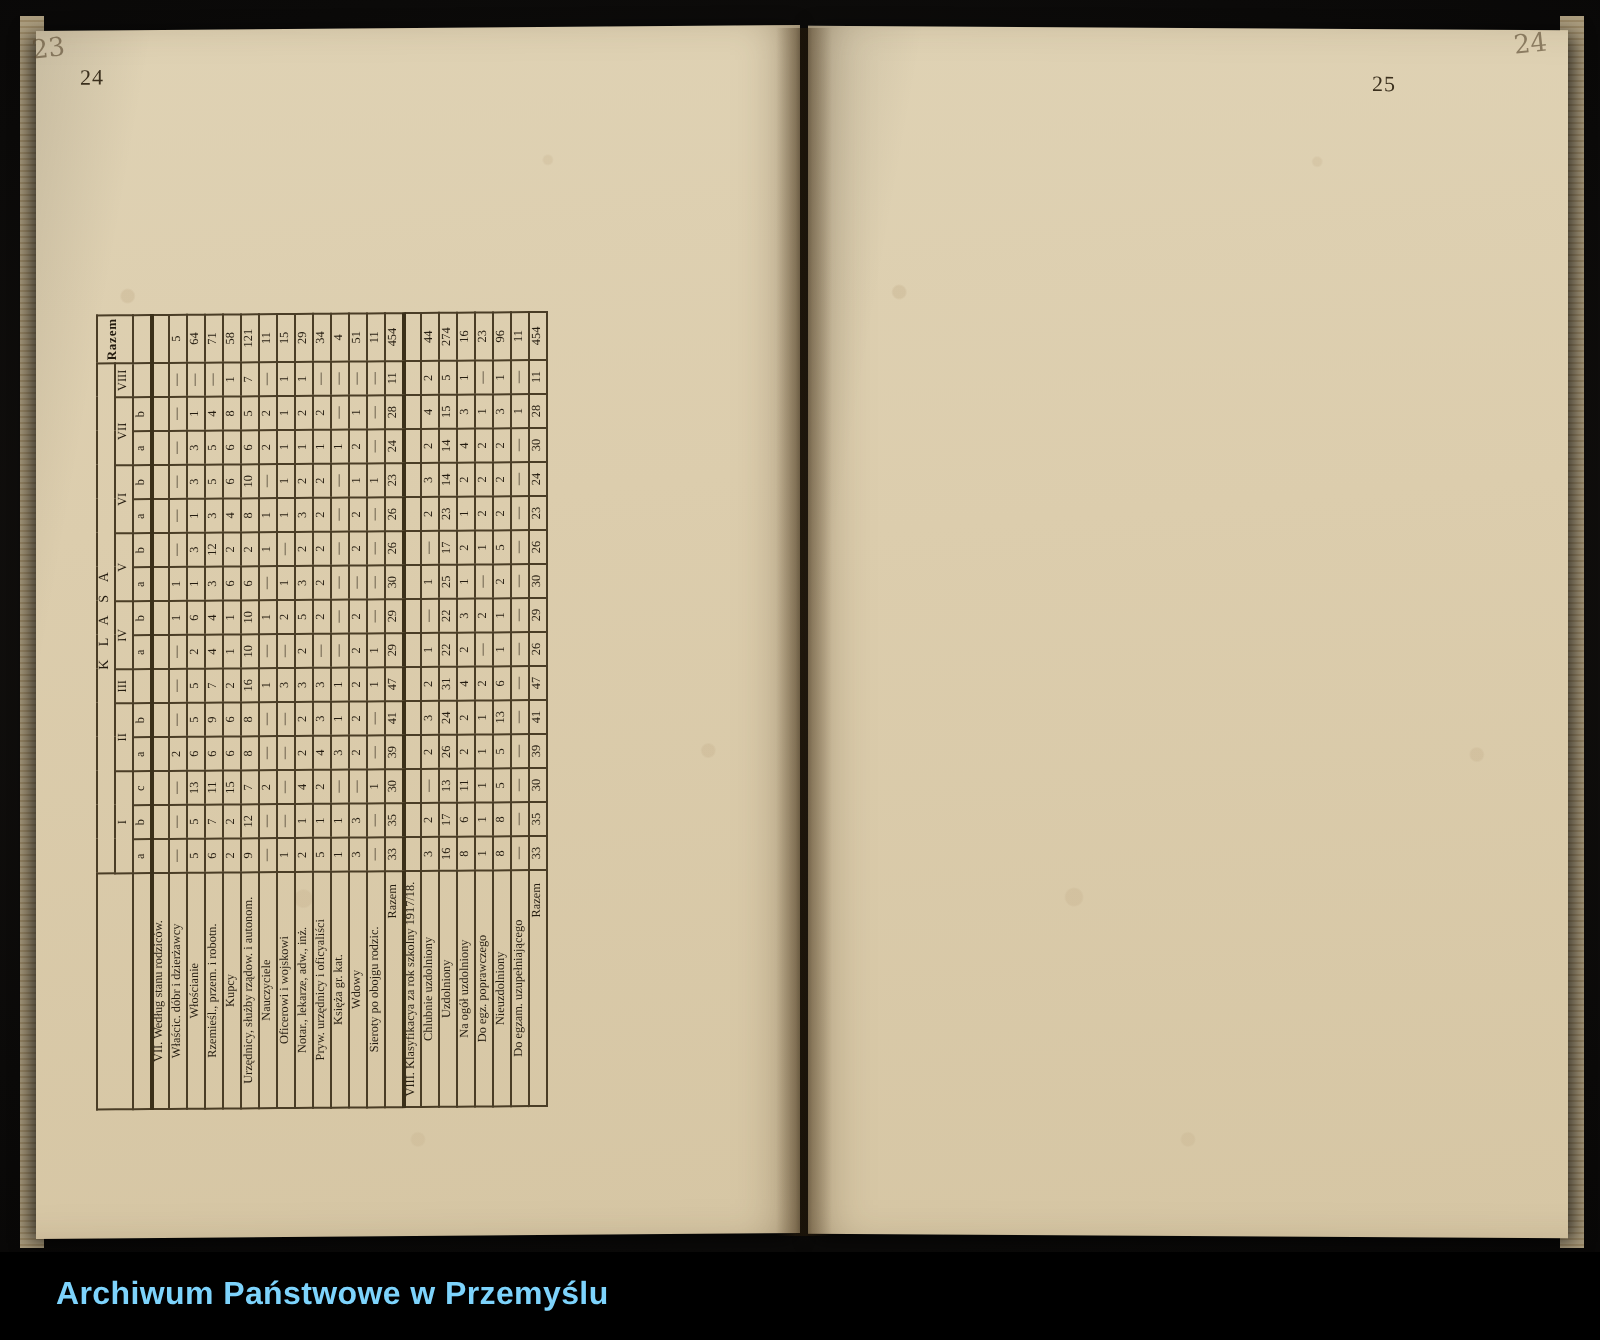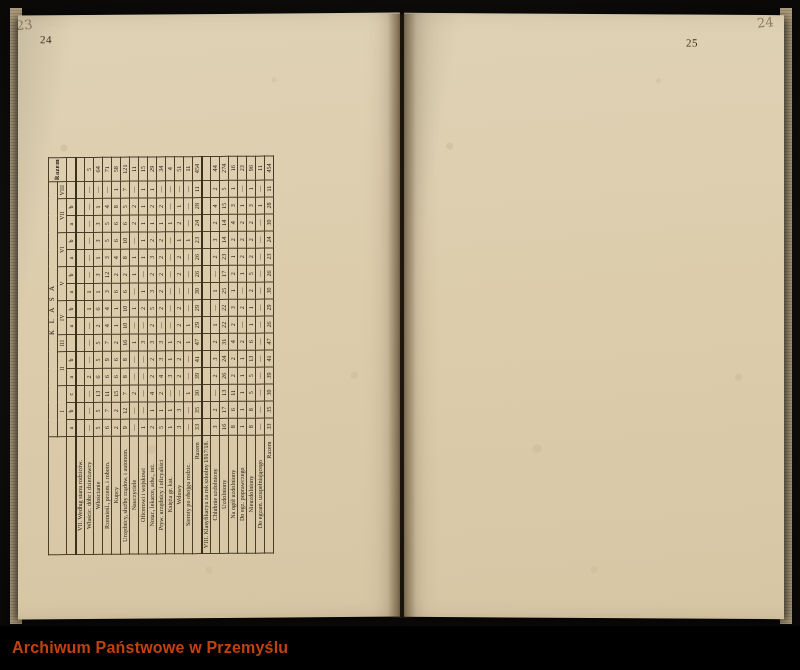--- a/index.html
+++ b/index.html
@@ -168,25 +168,25 @@
   
   .wm-bar {
     position: absolute;
     left: 0; bottom: 0;
     width: 800px; height: 44px;
     background: #000;
     display: flex;
     align-items: center;
   }
   .wm-text {
-    color: #c2410c;
+    color: #7dd3fc;
     font-family: "Liberation Sans", sans-serif;
     font-size: 16px;
     font-weight: bold;
-    padding-left: 12px;
+    padding-left: 28px;
     letter-spacing: .2px;
   }
 </style>
 </head>
 <body>
 
 <div id="stage">
 
   <div class="backdrop"></div>
 

